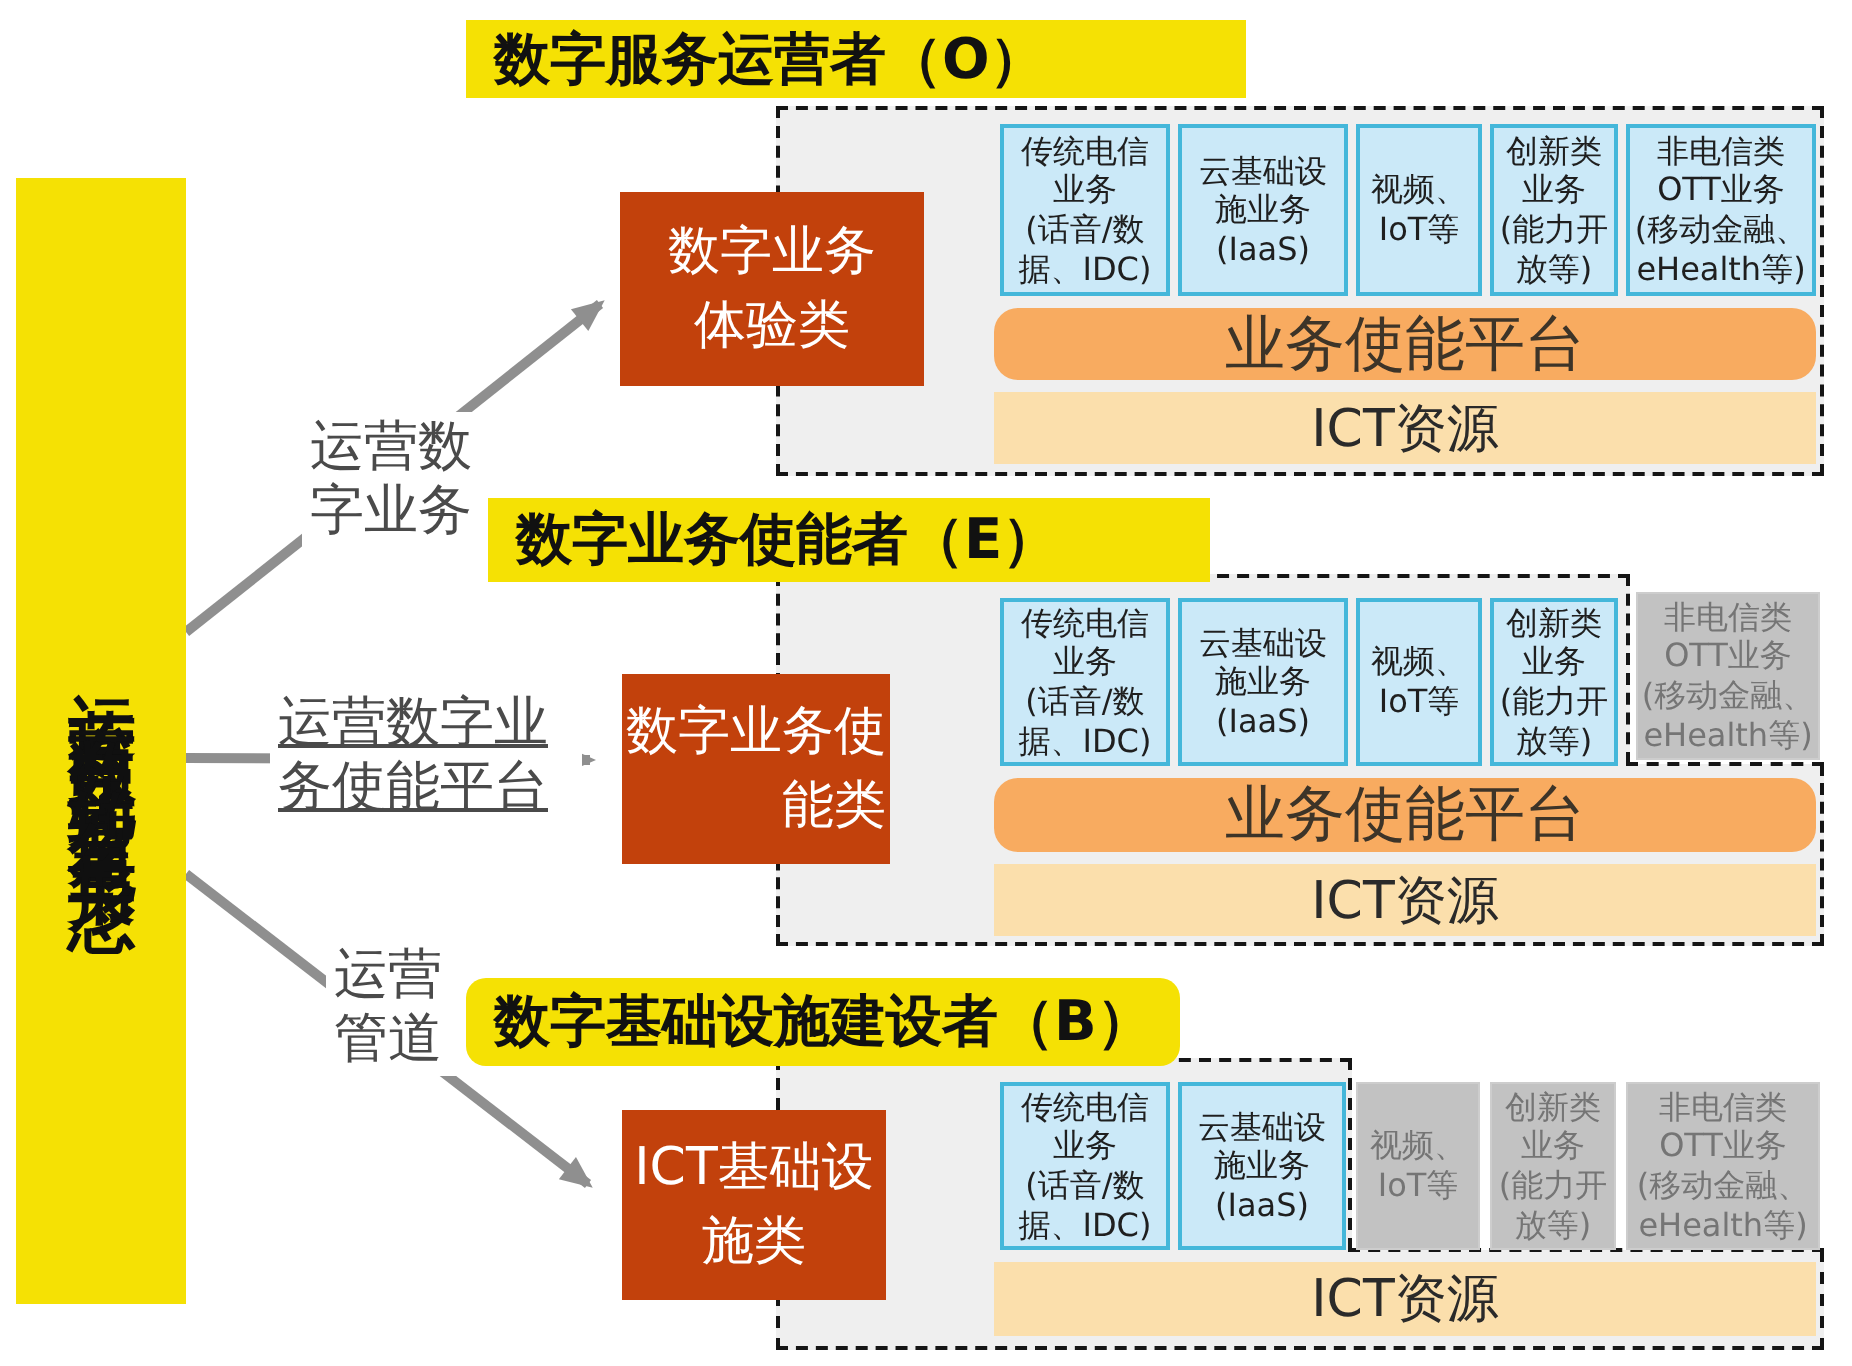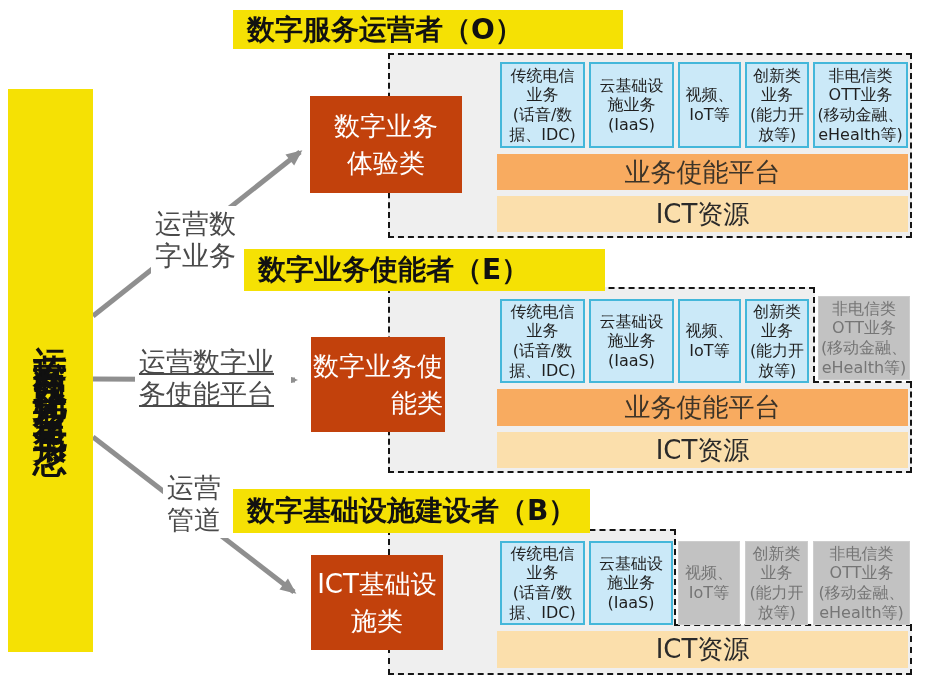--- a/index.html
+++ b/index.html
@@ -65,22 +65,22 @@
     font-size:16px; line-height:1.22;
     display:flex; align-items:center; justify-content:center;
     text-align:center; white-space:pre-line; z-index:2;
   }
   .svc.off {
     background:#C2C2C2; border:1px solid #CDCDCD; color:#757575;
   }
 
   
   .plat {
-    background:#F8AB60; color:#3d3428; font-size:26px;
-    display:flex; align-items:center; justify-content:center; z-index:2;
+    background:#F8AB60; color:#3d3428; font-size:30px;
+    display:flex; align-items:center; justify-content:center; z-index:2;border-radius:12px;
   }
   .ict {
     background:#FBDFAC; color:#2a2a2a; font-size:26px;
     display:flex; align-items:center; justify-content:center; z-index:2;
   }
 </style>
 </head>
 <body>
 
 <div class="abs vbanner">
@@ -156,21 +156,21 @@
 (能力开
 放等)</div>
 <div class="abs svc off" style="left:818px; top:296px; width:92px; height:84px;">非电信类
 OTT业务
 (移动金融、
 eHealth等)</div>
 
 <div class="abs plat" style="left:497px; top:389px; width:411px; height:37px;">业务使能平台</div>
 <div class="abs ict" style="left:497px; top:432px; width:411px; height:36px;">ICT资源</div>
 
-<div class="abs hdr" style="left:233px; top:489px; width:357px; height:44px;">数字基础设施建设者（B）</div>
+<div class="abs hdr" style="left:233px; top:489px; width:357px; height:44px;border-radius:10px;">数字基础设施建设者（B）</div>
 
 <div class="abs panel d-t d-l d-r" style="left:388px; top:529px; width:288px; height:96px;"></div>
 <div class="abs panel d-l d-r d-b" style="left:388px; top:625px; width:524px; height:50px;"></div>
 <div class="abs d-t" style="left:674px; top:624px; width:238px; height:2px; z-index:1;"></div>
 
 <div class="abs role" style="left:311px; top:555px; width:132px; height:95px;">ICT基础设
 施类</div>
 
 <div class="abs svc" style="left:500px; top:541px; width:85px; height:84px;">传统电信
 业务

